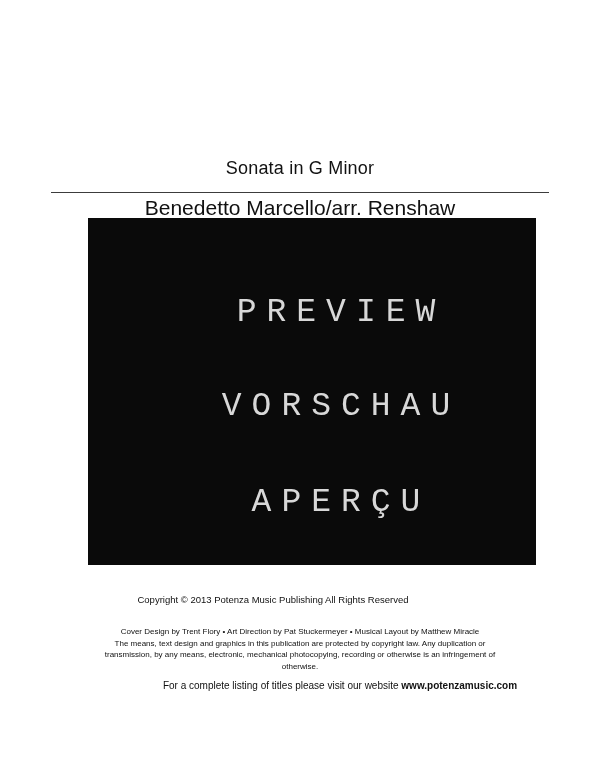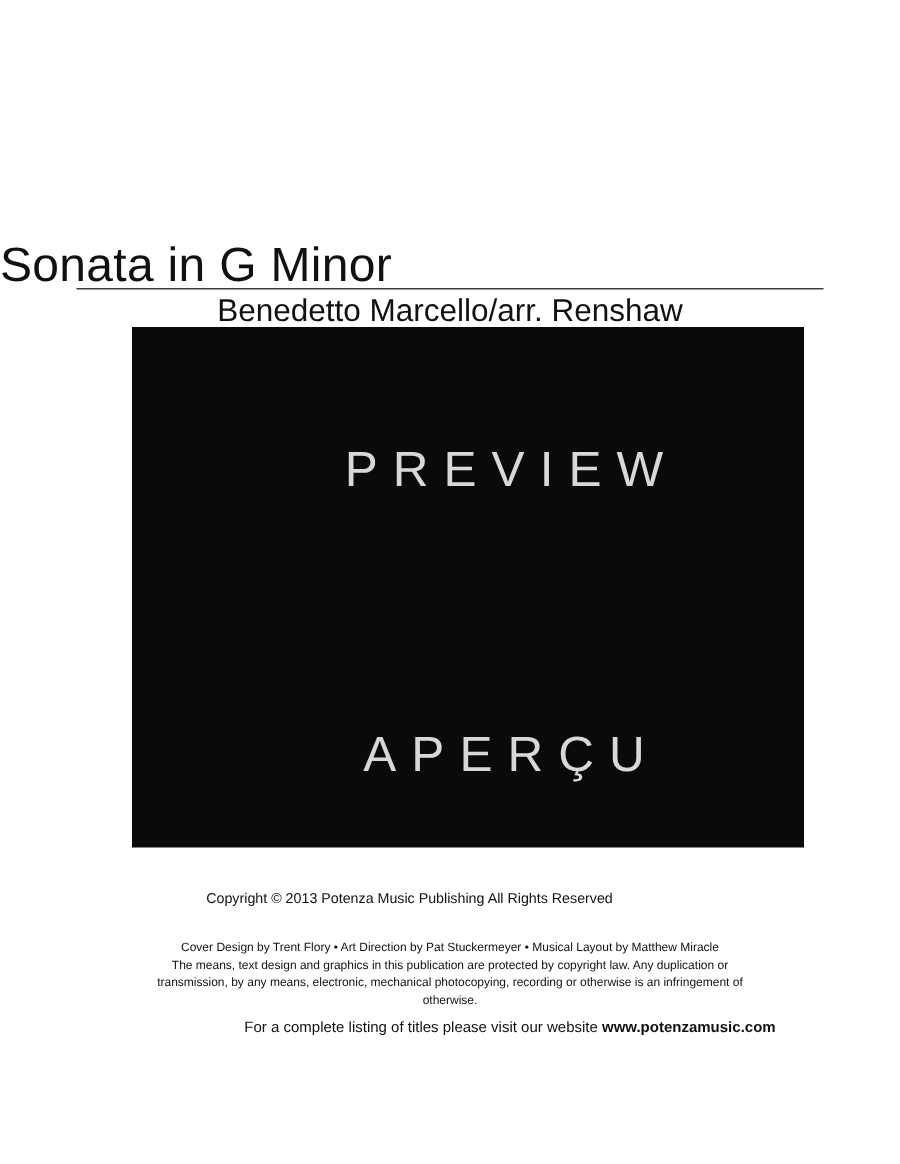--- a/index.html
+++ b/index.html
@@ -23,21 +23,22 @@
     height: 776px;
     background: #fff;
   }
 
   
   .title {
     position: absolute;
     left: 0;
     top: 158px;
     width: 600px;
-    font-size: 32px;
+    text-align: center;
+    font-size: 18px;
     font-weight: 400;
     letter-spacing: 0.2px;
     color: #111;
   }
 
   .title-rule {
     position: absolute;
     left: 51px;
     top: 192px;
     width: 498px;
@@ -64,21 +65,21 @@
     width: 448px;
     height: 347px;
     background: #0a0a0a;
   }
   .preview-line {
     position: absolute;
     left: 0;
     width: 496px;
     text-align: center;
     color: #d8d8d8;
-    font-family: Liberation Sans, sans-serif;
+    font-family: Liberation Mono, monospace;
     font-size: 33px;
     letter-spacing: 10px;
     text-indent: 10px;
     font-weight: 400;
   }
   .preview-line.l1 { top: 76px; }
   .preview-line.l2 { top: 170px; }
   .preview-line.l3 { top: 266px; }
 
   
@@ -125,20 +126,21 @@
 <div class="page">
 
   <div class="title">Sonata in G Minor</div>
 
   <div class="title-rule"></div>
 
   <div class="composer">Benedetto Marcello/arr. Renshaw</div>
 
   <div class="preview-panel">
     <div class="preview-line l1">PREVIEW</div>
+    <div class="preview-line l2">VORSCHAU</div>
     <div class="preview-line l3">APERÇU</div>
   </div>
 
   <div class="copyright">
     <span class="line">Copyright © 2013 Potenza Music Publishing</span>
     <span class="line">All Rights Reserved</span>
   </div>
 
   <div class="credits">
     <span class="line">Cover Design by Trent Flory • Art Direction by Pat Stuckermeyer • Musical Layout by Matthew Miracle</span>

